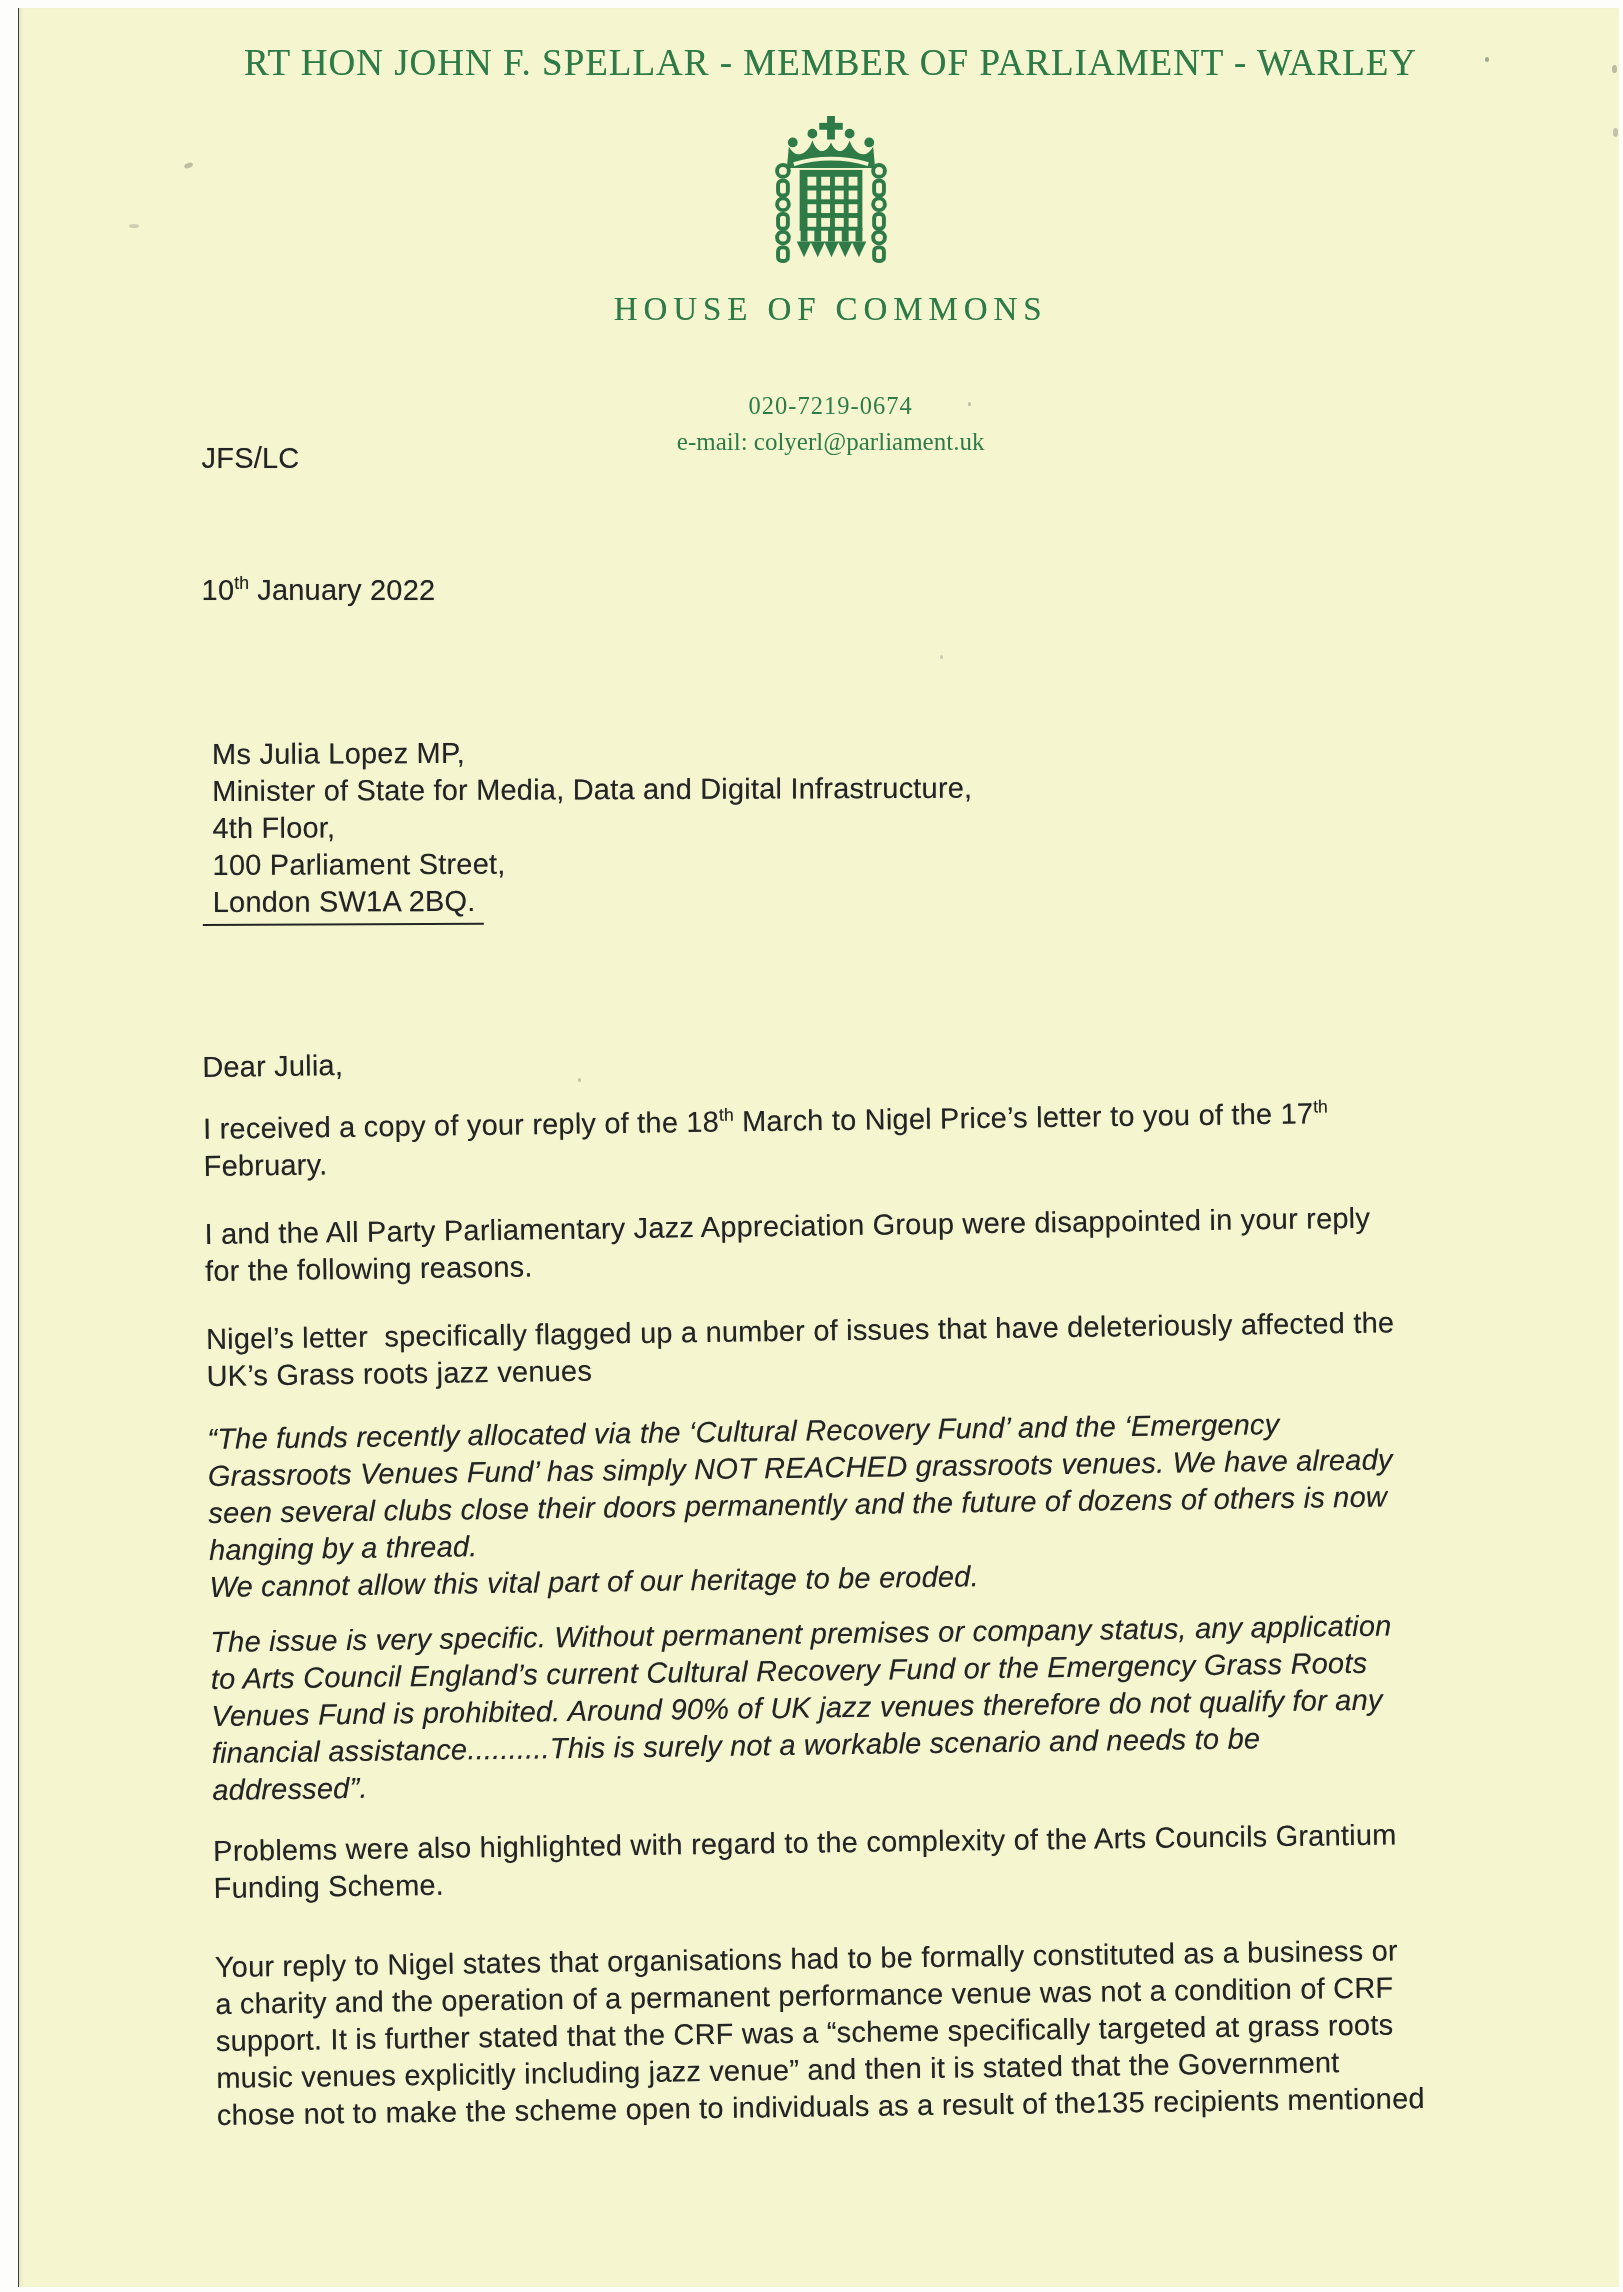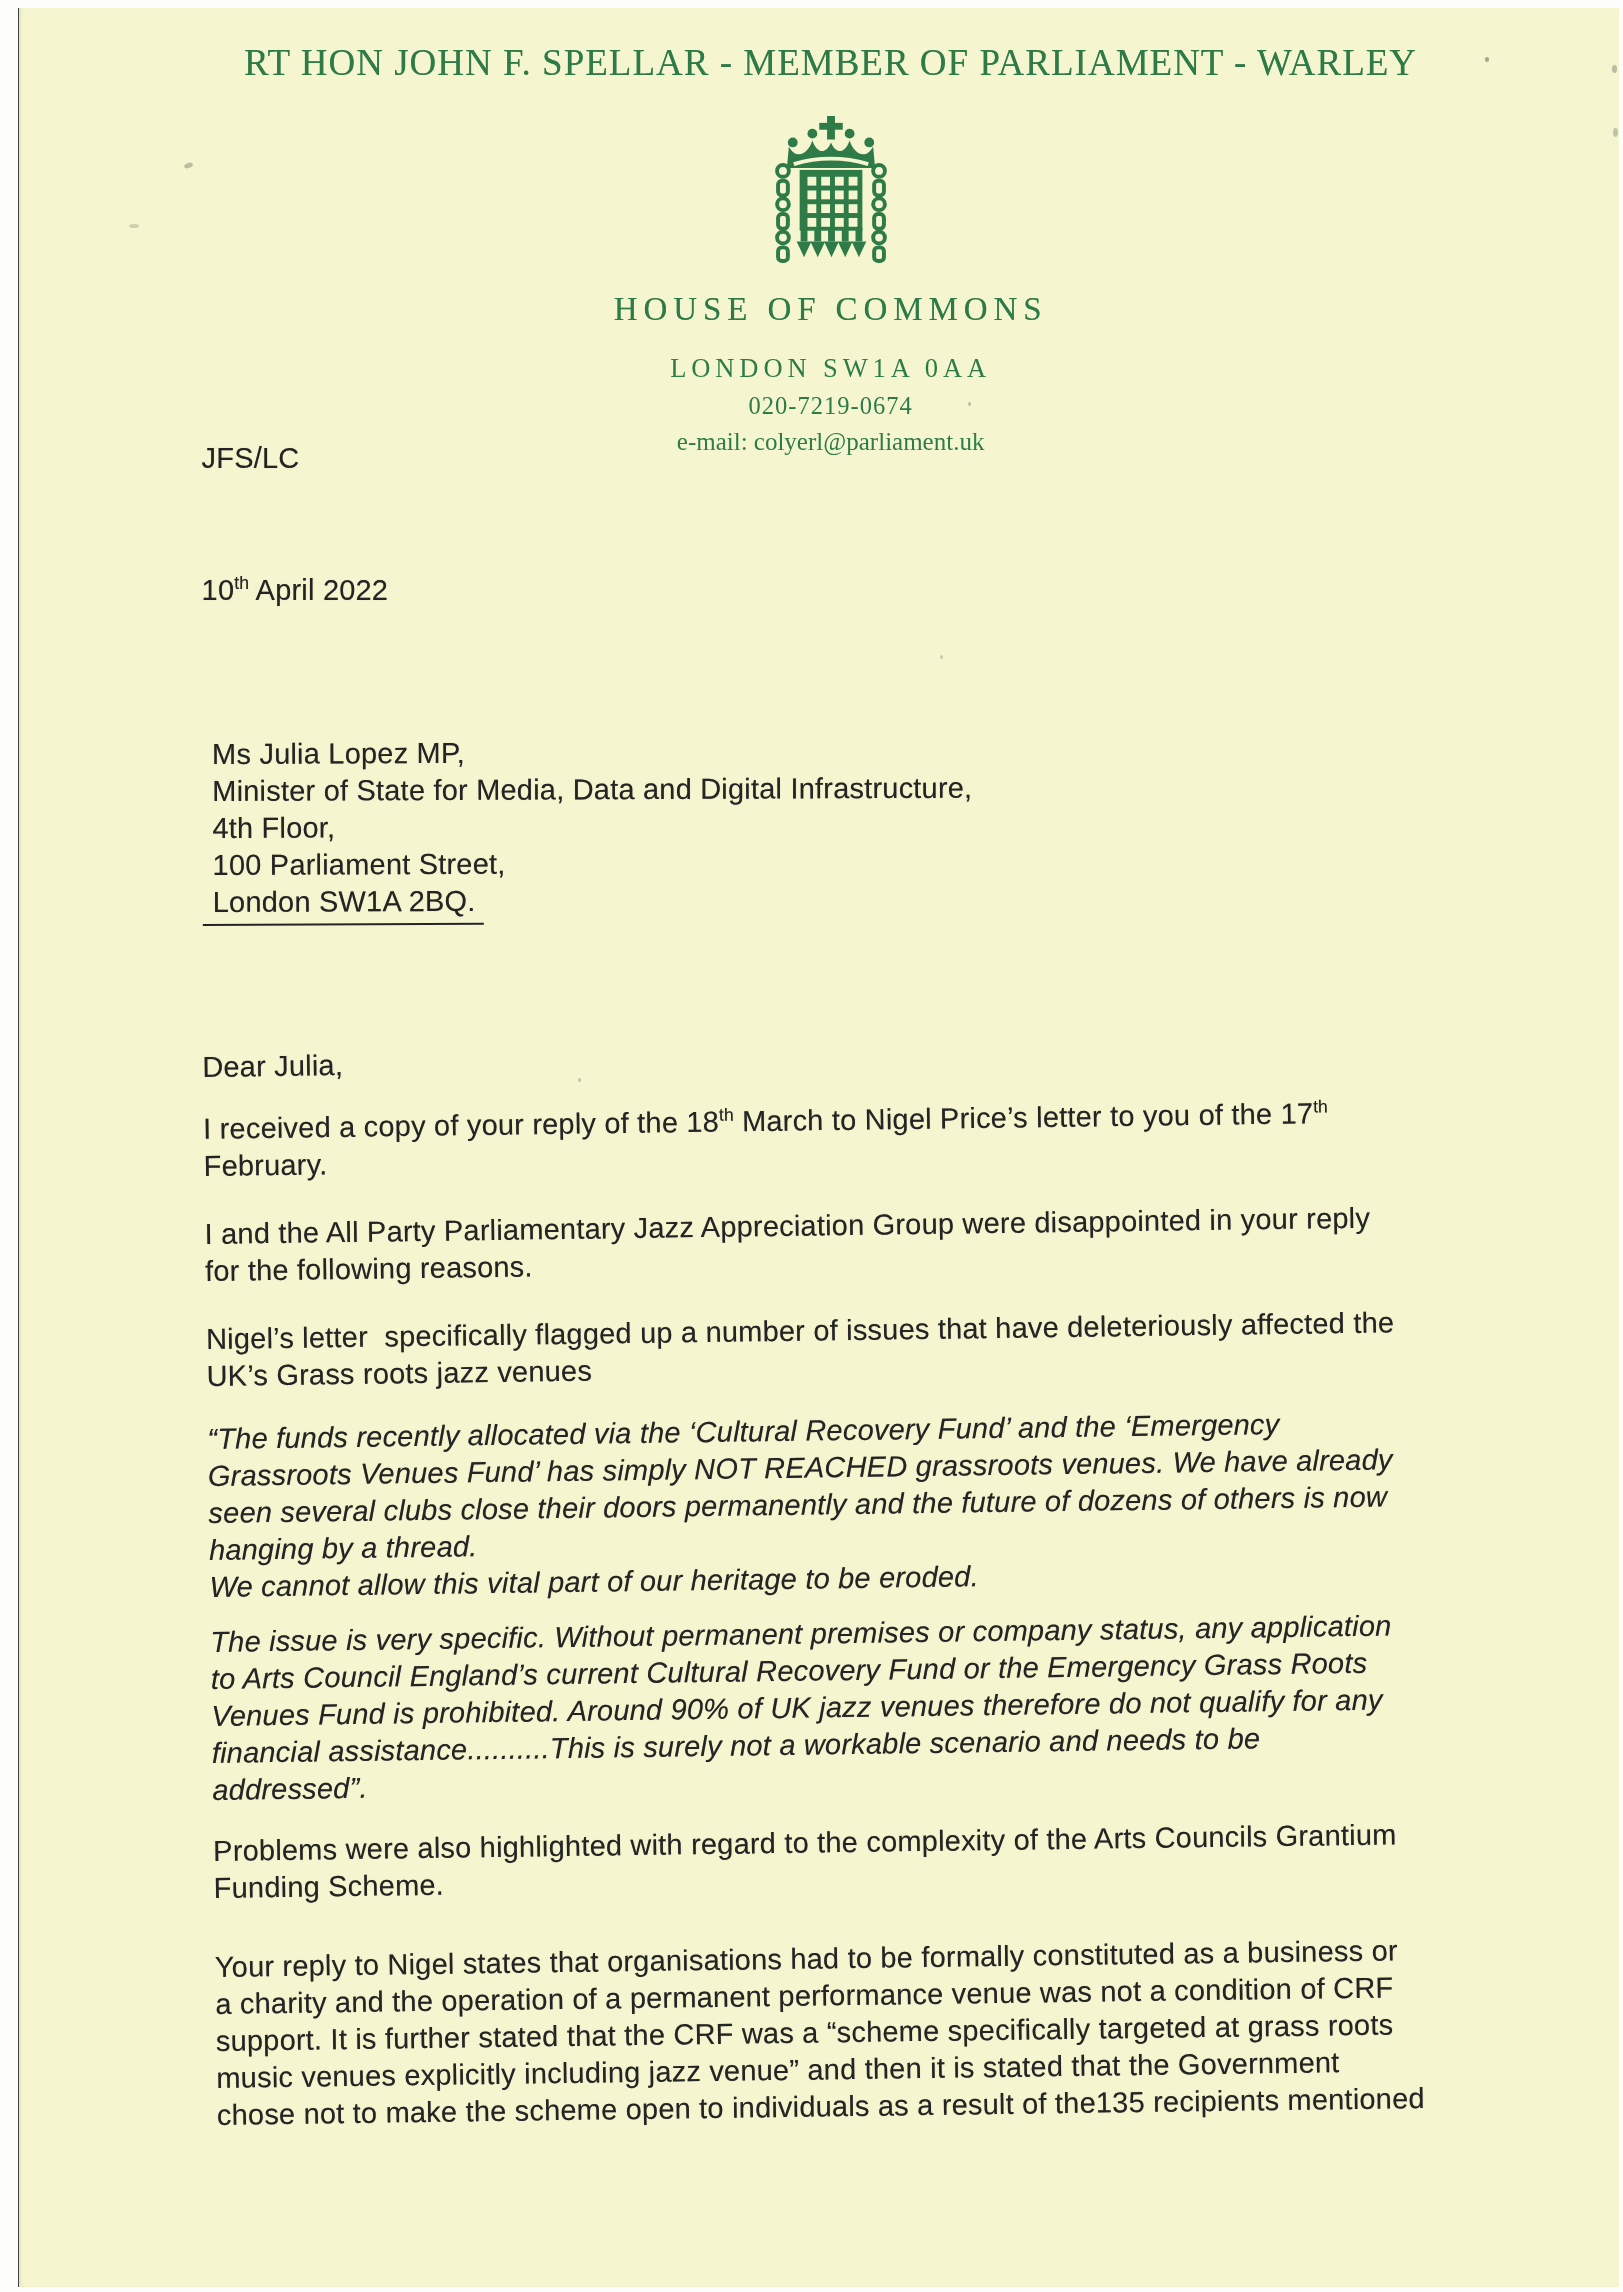--- a/index.html
+++ b/index.html
@@ -131,26 +131,25 @@
           <rect x="105" y="66" width="10" height="15" rx="4"></rect>
         <circle cx="110" cy="90" r="6"></circle>
           <rect x="105" y="100" width="10" height="15" rx="4"></rect>
         <circle cx="110" cy="124" r="6"></circle>
           <rect x="105" y="134" width="10" height="14" rx="4"></rect>
       </g>
     </svg>
   </div>
 
   <div class="lh-center lh-org green serif">HOUSE OF COMMONS</div>
-  <div class="lh-center lh-loc green serif">LONDON SW1A 0AA</div>
   <div class="lh-center lh-phone green serif">020-7219-0674</div>
   <div class="lh-center lh-mail green serif">e-mail: colyerl@parliament.uk</div>
 
   <div class="typed ref">JFS/LC</div>
-  <div class="typed dateline"><span>10</span><span class="sup">th</span><span> April 2022</span></div>
+  <div class="typed dateline"><span>10</span><span class="sup">th</span><span> January 2022</span></div>
 
   <div class="typed recipient"><div>Ms Julia Lopez MP,</div><div>Minister of State for Media, Data and Digital Infrastructure,</div><div>4th Floor,</div><div>100 Parliament Street,</div><div><span class="addr-last">London SW1A 2BQ.</span></div></div>
 
   <div class="bodyblock">
     <div class="typed sal">Dear Julia,</div>
     <div class="typed p1"><span>I received a copy of your reply of the 18</span><span class="sup">th</span><span> March to Nigel Price’s letter to you of the 17</span><span class="sup">th</span><span>
 February.</span></div>
     <div class="typed p2">I and the All Party Parliamentary Jazz Appreciation Group were disappointed in your reply
 for the following reasons.</div>
     <div class="typed p3">Nigel’s letter  specifically flagged up a number of issues that have deleteriously affected the

